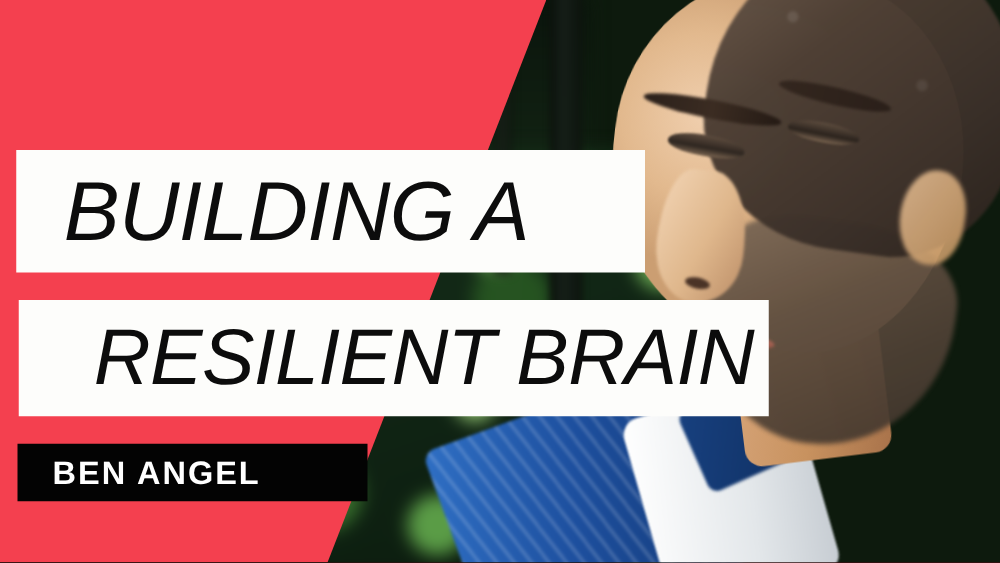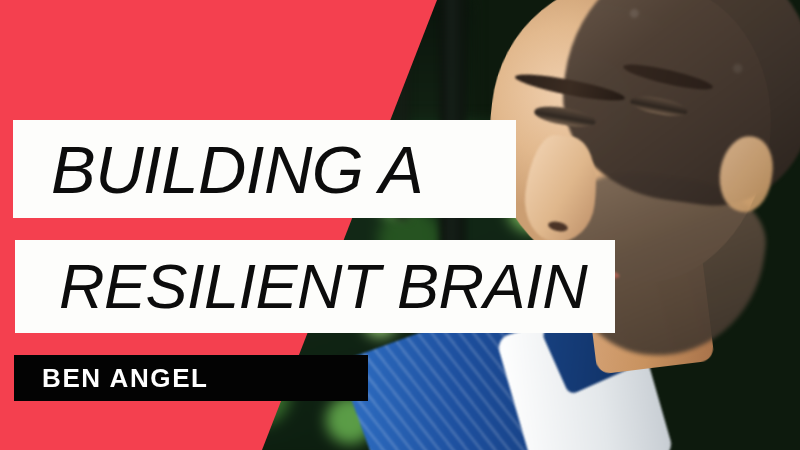--- a/index.html
+++ b/index.html
@@ -236,26 +236,26 @@
   .title-text {
     font-family:"Liberation Sans", sans-serif;
     font-weight:normal;
     font-style:italic;
     color:#0c0c0c;
     letter-spacing:-0.5px;
     white-space:nowrap;
     line-height:1;
   }
   .band-title1 .title-text { font-size:67px; padding-left:38px; }
-  .band-title2 .title-text { font-size:63px; padding-left:44px; }
+  .band-title2 .title-text { font-size:63px; padding-left:60px; }
 
   .band-name {
     position:absolute;
     left:14px; top:355px;
-    width:354px; height:46px;
+    width:280px; height:46px;
     background:#030303;
     display:flex;
     align-items:center;
   }
   .name-text {
     font-family:"Liberation Sans", sans-serif;
     font-weight:bold;
     font-style:normal;
     color:#ffffff;
     font-size:26px;

